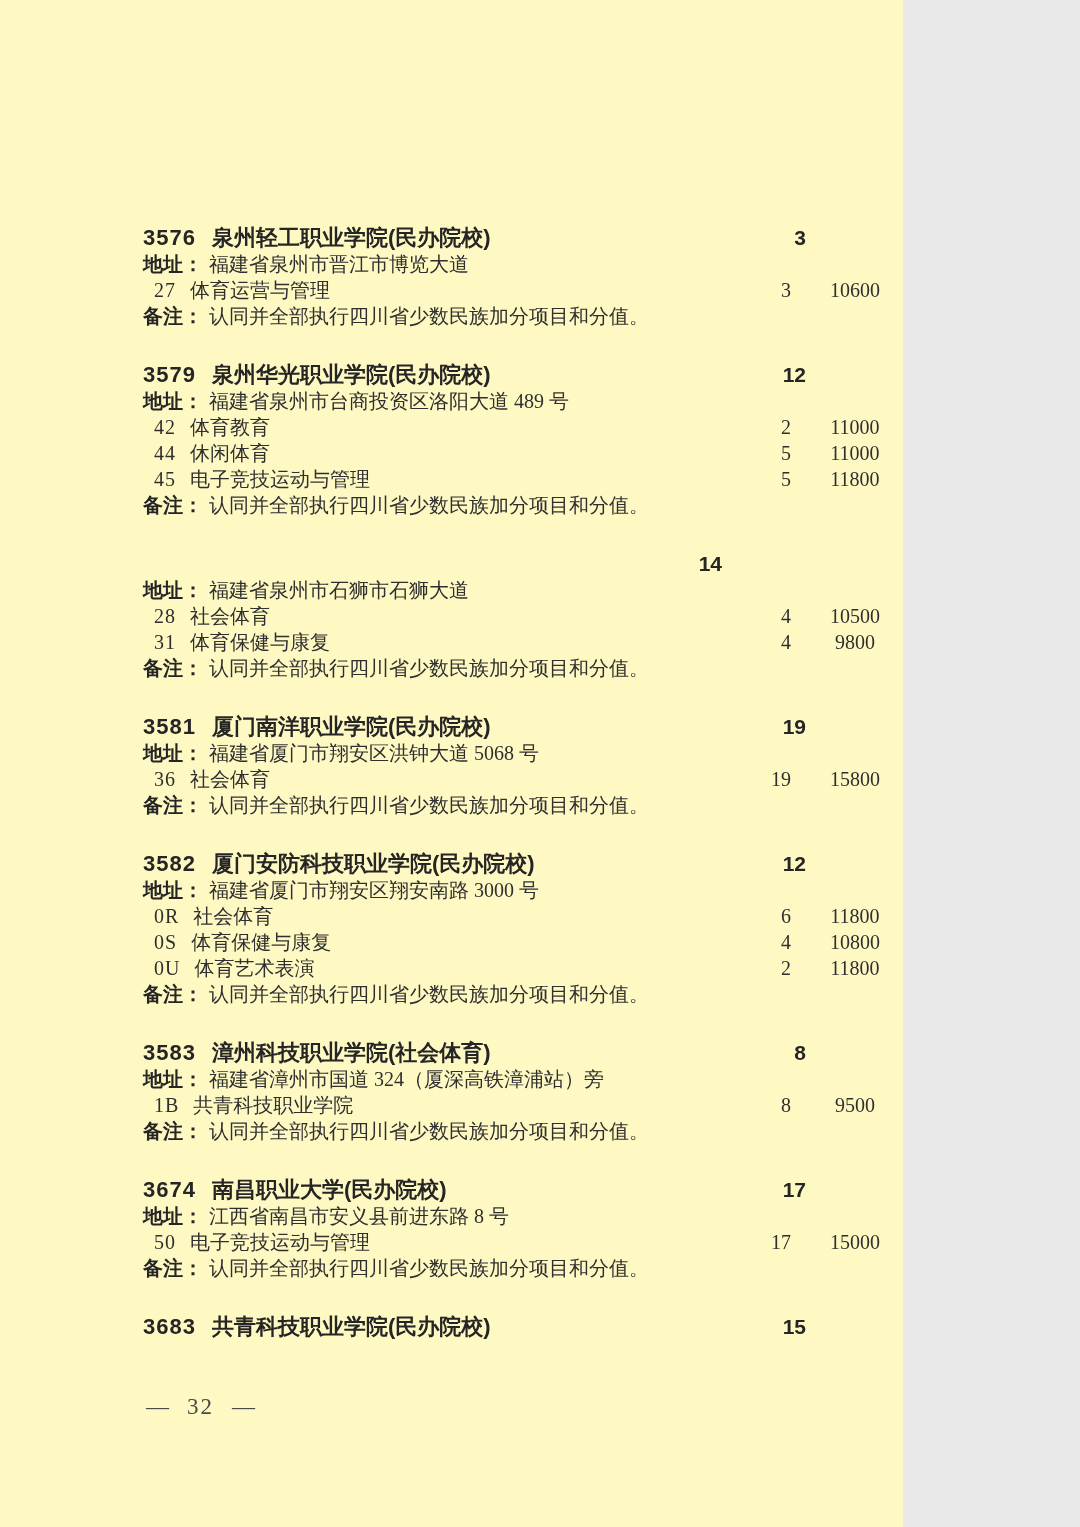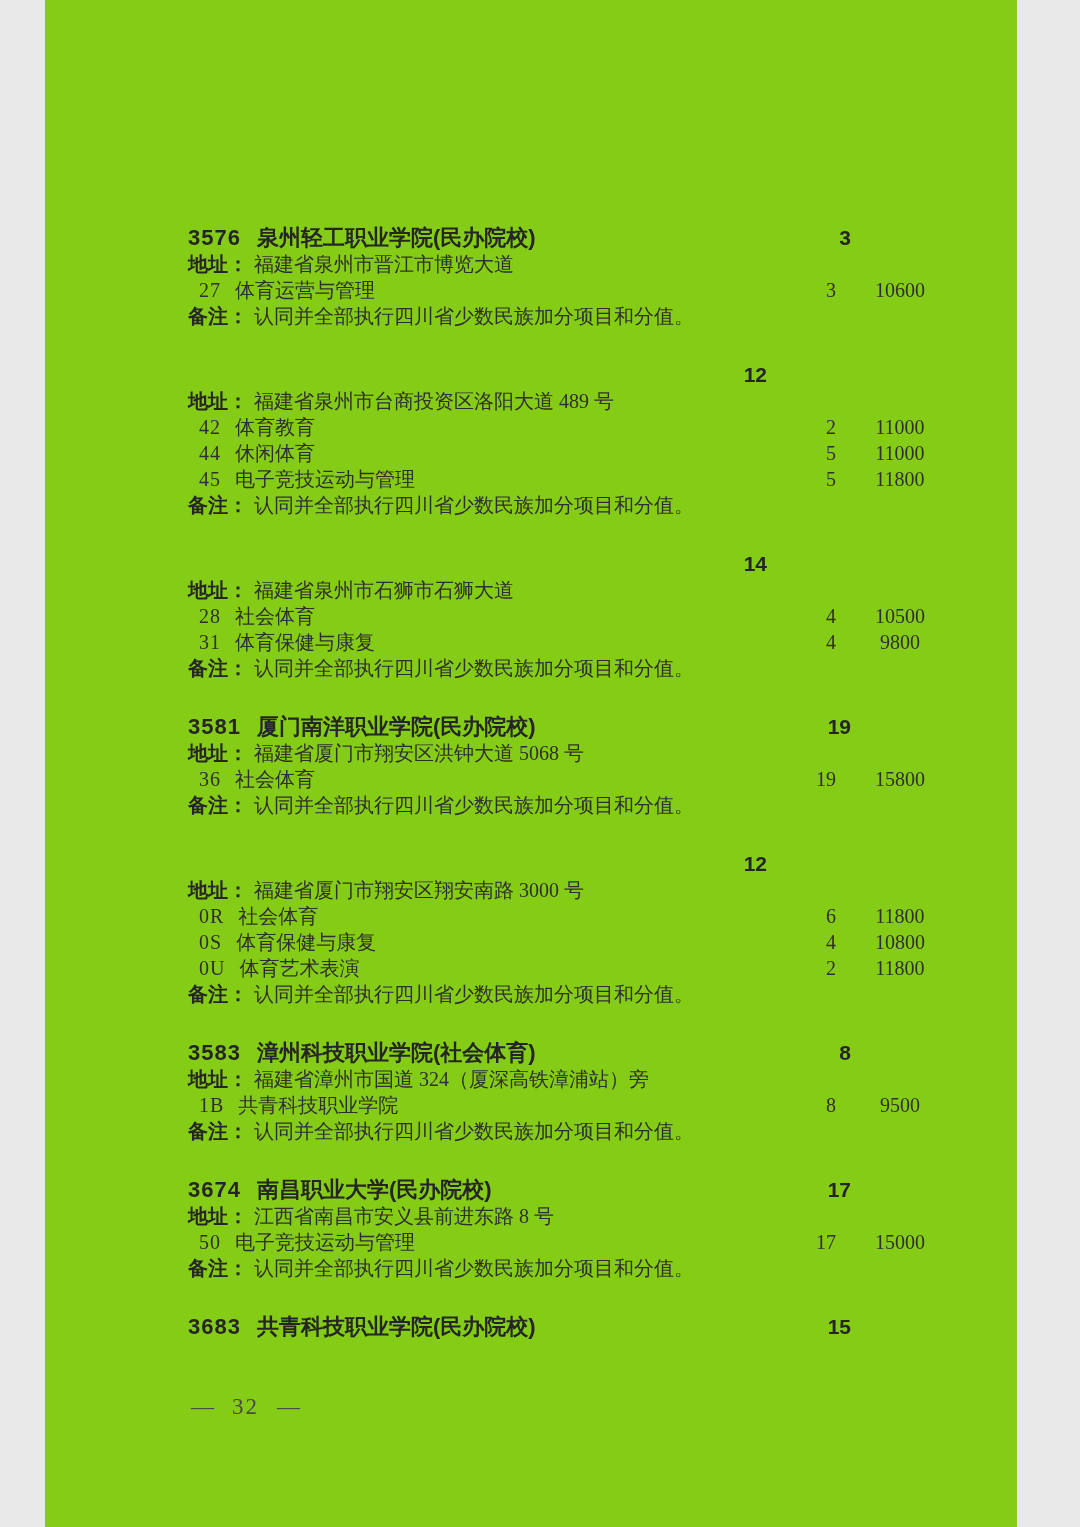--- a/index.html
+++ b/index.html
@@ -1,25 +1,24 @@
 <!DOCTYPE html>
 <html><head>
 <meta charset="utf-8">
 <style>
   * { margin: 0; padding: 0; box-sizing: border-box; }
   html, body { background: #e9e9e9; }
   .page {
     position: relative;
-    width: 972px;
+    width: 903px;
     height: 1527px;
-    background: #84cc16;
+    background: #fef9c3;
     font-family: "Liberation Serif", serif;
     color: #2f2f2f;
     overflow: hidden;
-    margin-left: 45px;
   }
   .content {
     position: absolute;
     left: 143px;
     top: 225px;
     width: 737px;
   }
   .school { margin-bottom: 33px; }
   .row {
     display: grid;
@@ -92,20 +91,23 @@
       </div>
       <div class="row remark-row">
         <div class="full-span">
           <span class="row-label">备注：</span><span>认同并全部执行四川省少数民族加分项目和分值。</span>
         </div>
       </div>
     </section>
 
     <section class="school">
       <div class="row title-row">
+        <div class="title-left">
+          <span class="school-code">3579</span><span class="school-name">泉州华光职业学院(民办院校)</span>
+        </div>
         <span class="col-count">12</span>
         <span class="col-tuition"></span>
       </div>
       <div class="row addr-row">
         <div class="full-span">
           <span class="row-label">地址：</span><span>福建省泉州市台商投资区洛阳大道 489 号</span>
         </div>
       </div>
       <div class="row major-row">
         <div class="major-left">
@@ -188,20 +190,23 @@
       </div>
       <div class="row remark-row">
         <div class="full-span">
           <span class="row-label">备注：</span><span>认同并全部执行四川省少数民族加分项目和分值。</span>
         </div>
       </div>
     </section>
 
     <section class="school">
       <div class="row title-row">
+        <div class="title-left">
+          <span class="school-code">3582</span><span class="school-name">厦门安防科技职业学院(民办院校)</span>
+        </div>
         <span class="col-count">12</span>
         <span class="col-tuition"></span>
       </div>
       <div class="row addr-row">
         <div class="full-span">
           <span class="row-label">地址：</span><span>福建省厦门市翔安区翔安南路 3000 号</span>
         </div>
       </div>
       <div class="row major-row">
         <div class="major-left">

